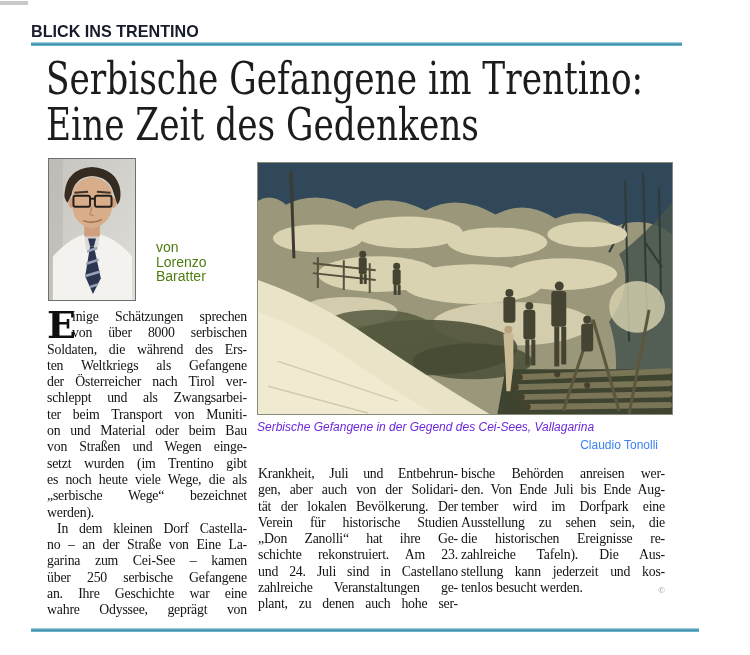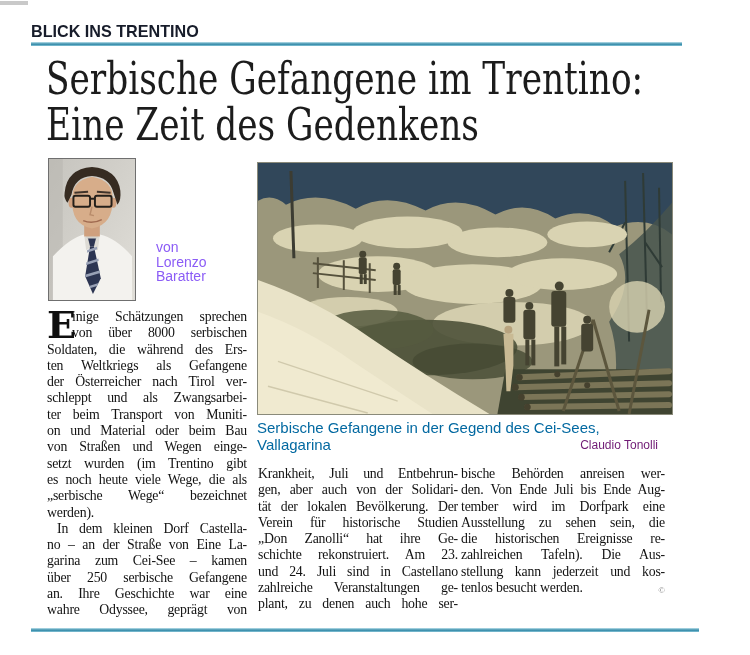--- a/index.html
+++ b/index.html
@@ -18,30 +18,30 @@
 
   .headline{left:46px;top:56px;font-family:"DejaVu Serif",serif;
             font-size:44px;line-height:46px;color:#1c1c1c;
             transform:scaleX(.78);transform-origin:left top;white-space:nowrap;}
 
   .author-photo{left:48px;top:158px;width:88px;height:143px;margin:0;
                 border:1px solid #6f6f6f;box-sizing:border-box;background:#cbc9c3;}
   .author-photo svg{display:block;width:100%;height:100%;}
 
   .byline{left:156px;top:240px;font-family:"Liberation Sans",sans-serif;
-          font-size:14px;line-height:14.5px;color:#8b5cf6;}
+          font-size:14px;line-height:14.5px;color:#4d7c0f;}
 
   .main-photo{left:257px;top:162px;width:416px;height:253px;margin:0;
               border:1px solid #8a8a7a;box-sizing:border-box;background:#9b977b;}
   .main-photo svg{display:block;width:100%;height:100%;}
 
   .caption{left:257px;top:419px;width:416px;font-family:"Liberation Sans",sans-serif;
-           font-size:15px;line-height:17px;color:#0369a1;}
+           font-size:12px;line-height:17px;color:#6d28d9;font-style:italic;}
   .credit{left:257px;top:438px;width:401px;text-align:right;
-          font-family:"Liberation Sans",sans-serif;font-size:12px;line-height:14px;color:#701a75;}
+          font-family:"Liberation Sans",sans-serif;font-size:12px;line-height:14px;color:#3b82f6;}
 
   .col{position:absolute;width:200px;font-family:"Liberation Serif",serif;
        font-size:13.8px;line-height:16.3px;letter-spacing:-0.2px;color:#121212;}
   #col1{left:47px;top:309px;}
   #col2{left:258px;top:466px;}
   #col3{left:461px;top:466px;width:204px;}
 
   .jline{text-align:justify;text-align-last:justify;}
   .jline.paraend{text-align-last:left;}
   .jline.indent{text-indent:10px;}
@@ -230,18 +230,18 @@
     <div class="jline">und 24. Juli sind in Castellano</div>
     <div class="jline">zahlreiche Veranstaltungen ge-</div>
     <div class="jline">plant, zu denen auch hohe ser-</div>
   </div>
 <div class="col" id="col3">
     <div class="jline">bische Behörden anreisen wer-</div>
     <div class="jline">den. Von Ende Juli bis Ende Aug-</div>
     <div class="jline">tember wird im Dorfpark eine</div>
     <div class="jline">Ausstellung zu sehen sein, die</div>
     <div class="jline">die historischen Ereignisse re-</div>
-    <div class="jline">zahlreichen Tafeln). Die Aus-</div>
+    <div class="jline">zahlreiche Tafeln). Die Aus-</div>
     <div class="jline">stellung kann jederzeit und kos-</div>
     <div class="jline paraend"><span class="endmark">©</span>tenlos besucht werden.</div>
   </div>
 
 <div class="abs rule rule-bottom"></div>
 
 </body></html>

